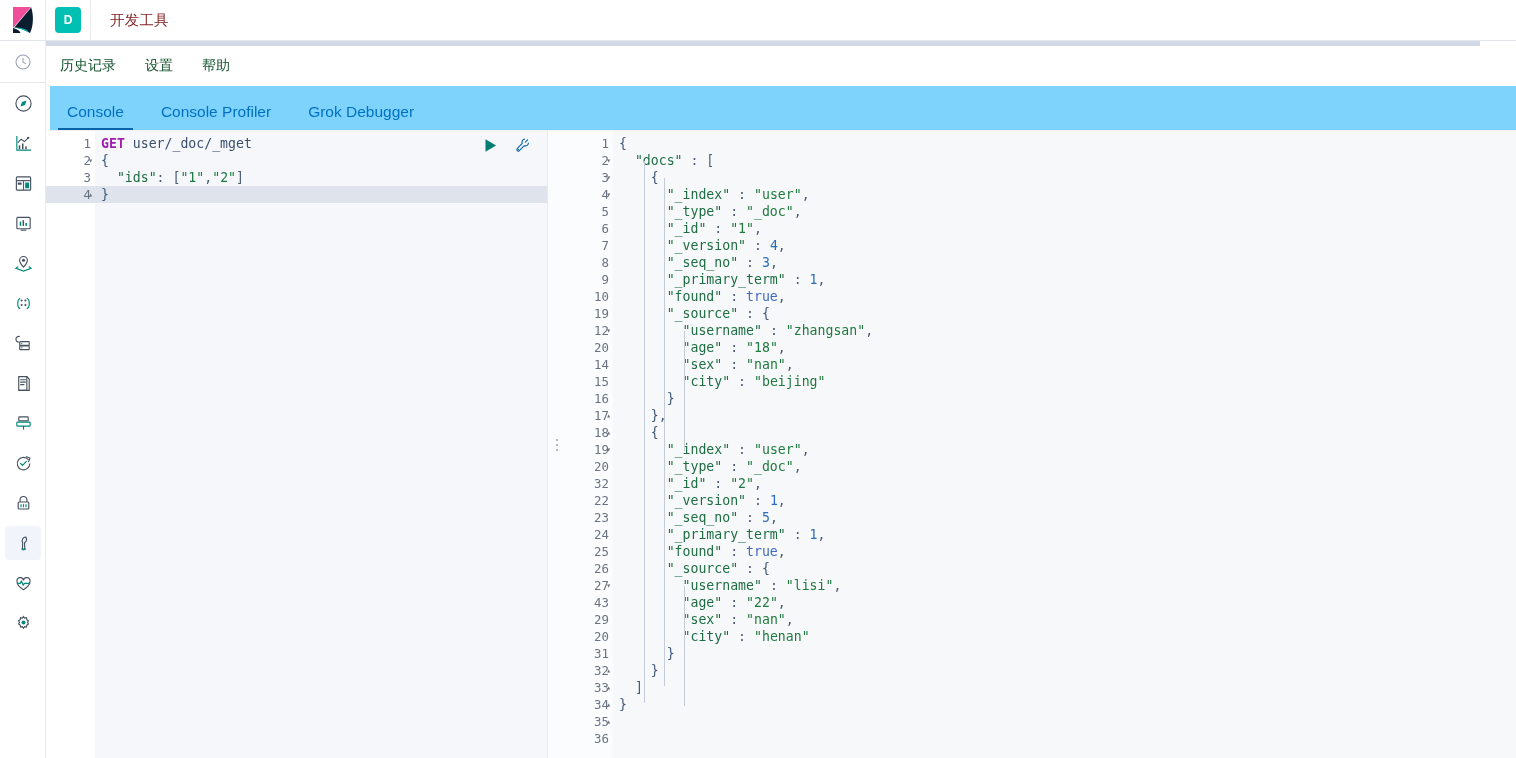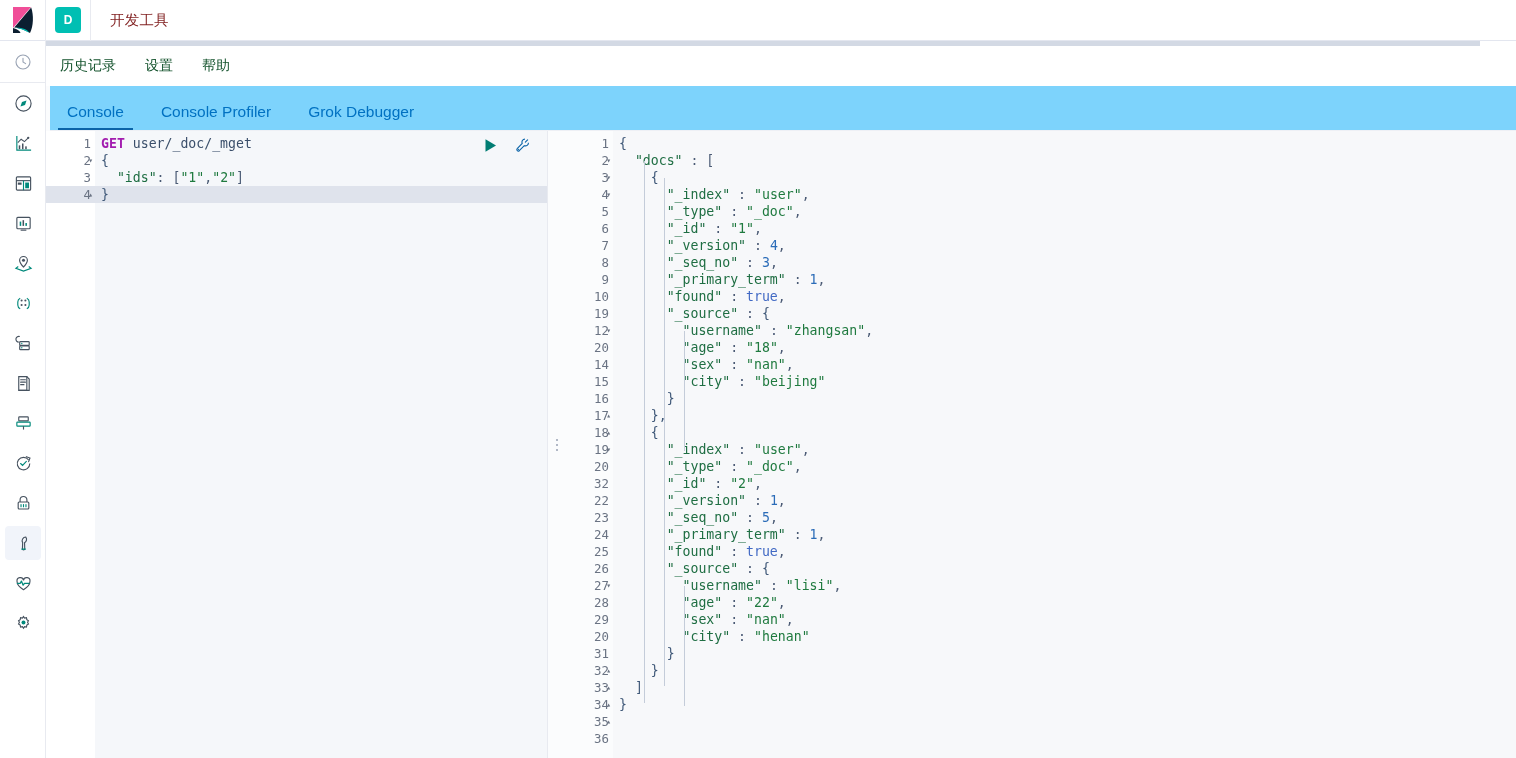--- a/index.html
+++ b/index.html
@@ -501,21 +501,21 @@
               <div class="ln"><span class="ln-num">18</span><span class="fold">▴</span></div>
               <div class="ln"><span class="ln-num">19</span><span class="fold">▾</span></div>
               <div class="ln"><span class="ln-num">20</span><span class="fold none">&nbsp;</span></div>
               <div class="ln"><span class="ln-num">32</span><span class="fold none">&nbsp;</span></div>
               <div class="ln"><span class="ln-num">22</span><span class="fold none">&nbsp;</span></div>
               <div class="ln"><span class="ln-num">23</span><span class="fold none">&nbsp;</span></div>
               <div class="ln"><span class="ln-num">24</span><span class="fold none">&nbsp;</span></div>
               <div class="ln"><span class="ln-num">25</span><span class="fold none">&nbsp;</span></div>
               <div class="ln"><span class="ln-num">26</span><span class="fold none">&nbsp;</span></div>
               <div class="ln"><span class="ln-num">27</span><span class="fold">▾</span></div>
-              <div class="ln"><span class="ln-num">28</span><span class="fold none">&nbsp;</span></div>
+              <div class="ln"><span class="ln-num">43</span><span class="fold none">&nbsp;</span></div>
               <div class="ln"><span class="ln-num">29</span><span class="fold none">&nbsp;</span></div>
               <div class="ln"><span class="ln-num">20</span><span class="fold none">&nbsp;</span></div>
               <div class="ln"><span class="ln-num">31</span><span class="fold none">&nbsp;</span></div>
               <div class="ln"><span class="ln-num">32</span><span class="fold">▴</span></div>
               <div class="ln"><span class="ln-num">33</span><span class="fold">▴</span></div>
               <div class="ln"><span class="ln-num">34</span><span class="fold">▴</span></div>
               <div class="ln"><span class="ln-num">35</span><span class="fold">▴</span></div>
               <div class="ln"><span class="ln-num">36</span><span class="fold none">&nbsp;</span></div>
             </div>
         </div>

